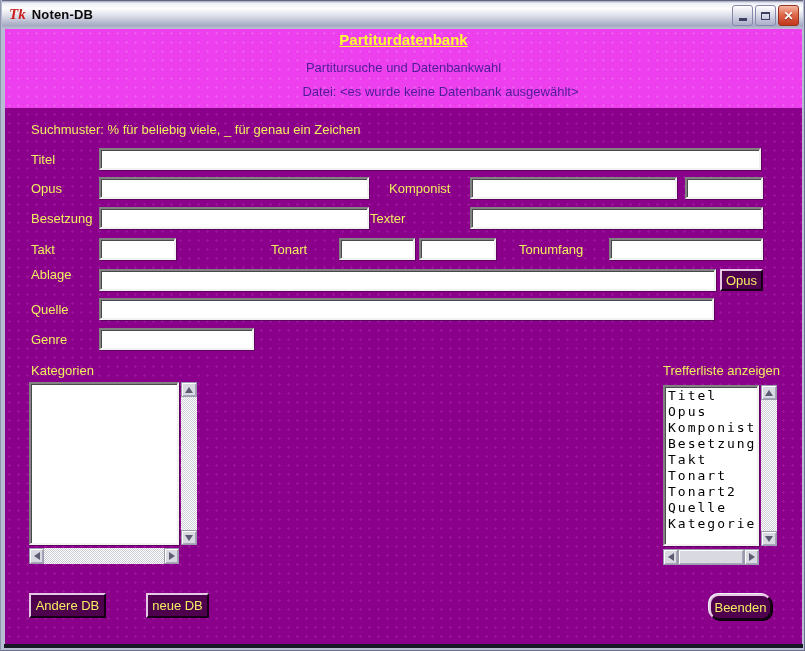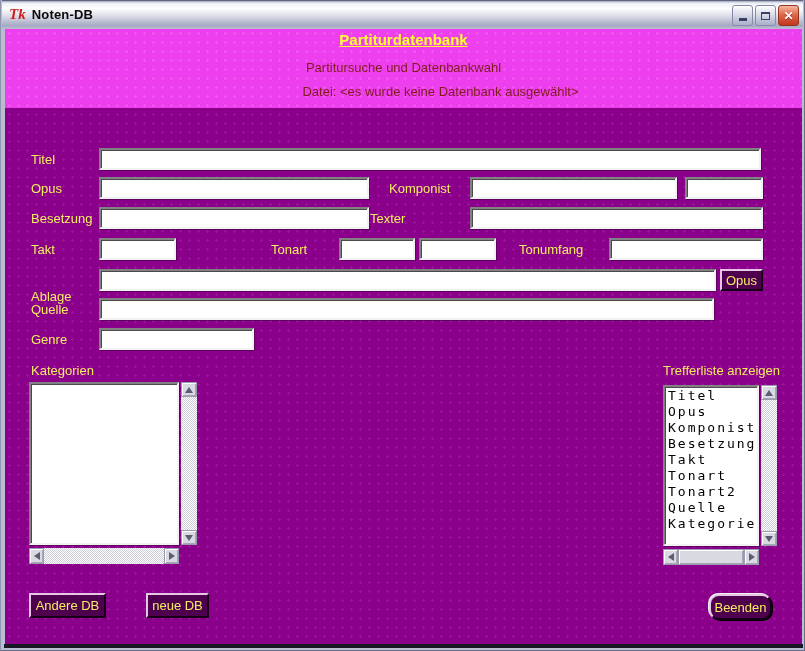--- a/index.html
+++ b/index.html
@@ -32,21 +32,21 @@
     background-image:radial-gradient(circle, rgba(225,130,225,.16) 1px, transparent 1.3px);
     background-size:9px 9px;}
   .bg-header{position:absolute;left:4px;top:29px;width:797px;height:79px;
     background-color:#EE3FEE;
     background-image:radial-gradient(circle, rgba(255,255,255,.14) 1px, transparent 1.3px);
     background-size:9px 9px;}
   .bottom-shadow{position:absolute;left:3px;top:644px;width:799px;height:4px;background:#171726;}
   
   .hline{position:absolute;left:4px;width:797px;text-align:center;}
   .h-title{font-size:15px;font-weight:bold;color:#FFFF2E;text-decoration:underline;}
-  .h-sub{font-size:13px;color:#7f1d1d;text-align:center;}
+  .h-sub{font-size:13px;color:#4c1d95;text-align:center;}
   .lbl{position:absolute;font-size:13px;color:#F1EE5E;white-space:nowrap;}
   
   .entry,.listbox{
     position:absolute;background:#fff;
     border:2px solid;border-color:#828282 #f2f2f2 #f2f2f2 #828282;
     box-shadow:inset 1px 1px 0 #4a4a4a, 1px 1px 0 rgba(40,0,40,.45);
   }
   .entry{height:22px;font:13px "Liberation Sans",sans-serif;padding:1px 3px;color:#000;outline:none;}
   .listbox{overflow:hidden;padding:1px 1px;}
   .lb-item{font-family:"DejaVu Sans Mono","Liberation Mono",monospace;font-size:13px;
@@ -100,20 +100,21 @@
   </div>
 
   <div class="bg-main"></div>
   <div class="bg-header"></div>
   <div class="bottom-shadow"></div>
 
   <div class="hline h-title" style="top:31px;">Partiturdatenbank</div>
   <div class="hline h-sub" style="top:60px;">Partitursuche und Datenbankwahl</div>
   <div class="hline h-sub" style="top:84px;margin-left:37px;">Datei: &lt;es wurde keine Datenbank ausgewählt&gt;</div>
 
+  <div class="lbl" style="left:30px;top:122px;">Suchmuster: % für beliebig viele, _ für genau ein Zeichen</div>
 
   <div class="lbl" style="left:30px;top:152px;">Titel</div>
   <input class="entry" style="left: 98px; top: 148px; width: 662px;" value="">
 
   <div class="lbl" style="left:30px;top:181px;">Opus</div>
   <input class="entry" style="left: 98px; top: 177px; width: 270px;" value="">
   <div class="lbl" style="left:388px;top:181px;">Komponist</div>
   <input class="entry" style="left: 469px; top: 177px; width: 207px;" value="">
   <input class="entry" style="left: 684px; top: 177px; width: 78px;" value="">
 
@@ -123,21 +124,21 @@
   <input class="entry" style="left: 469px; top: 207px; width: 293px;" value="">
 
   <div class="lbl" style="left:30px;top:242px;">Takt</div>
   <input class="entry" style="left: 98px; top: 238px; width: 77px;" value="">
   <div class="lbl" style="left:270px;top:242px;">Tonart</div>
   <input class="entry" style="left: 338px; top: 238px; width: 76px;" value="">
   <input class="entry" style="left: 418px; top: 238px; width: 77px;" value="">
   <div class="lbl" style="left:518px;top:242px;">Tonumfang</div>
   <input class="entry" style="left: 608px; top: 238px; width: 154px;" value="">
 
-  <div class="lbl" style="left:30px;top:289px;">Ablage</div>
+  <div class="lbl" style="left:30px;top:267px;">Ablage</div>
   <input class="entry" style="left: 98px; top: 269px; width: 617px;" value="">
   <button class="pbtn" style="left:719px;top:269px;width:43px;height:22px;">Opus</button>
 
   <div class="lbl" style="left:30px;top:302px;">Quelle</div>
   <input class="entry" style="left: 98px; top: 298px; width: 615px;" value="">
 
   <div class="lbl" style="left:30px;top:332px;">Genre</div>
   <input class="entry" style="left: 98px; top: 328px; width: 155px;" value="">
 
   <div class="lbl" style="left:30px;top:363px;">Kategorien</div>

